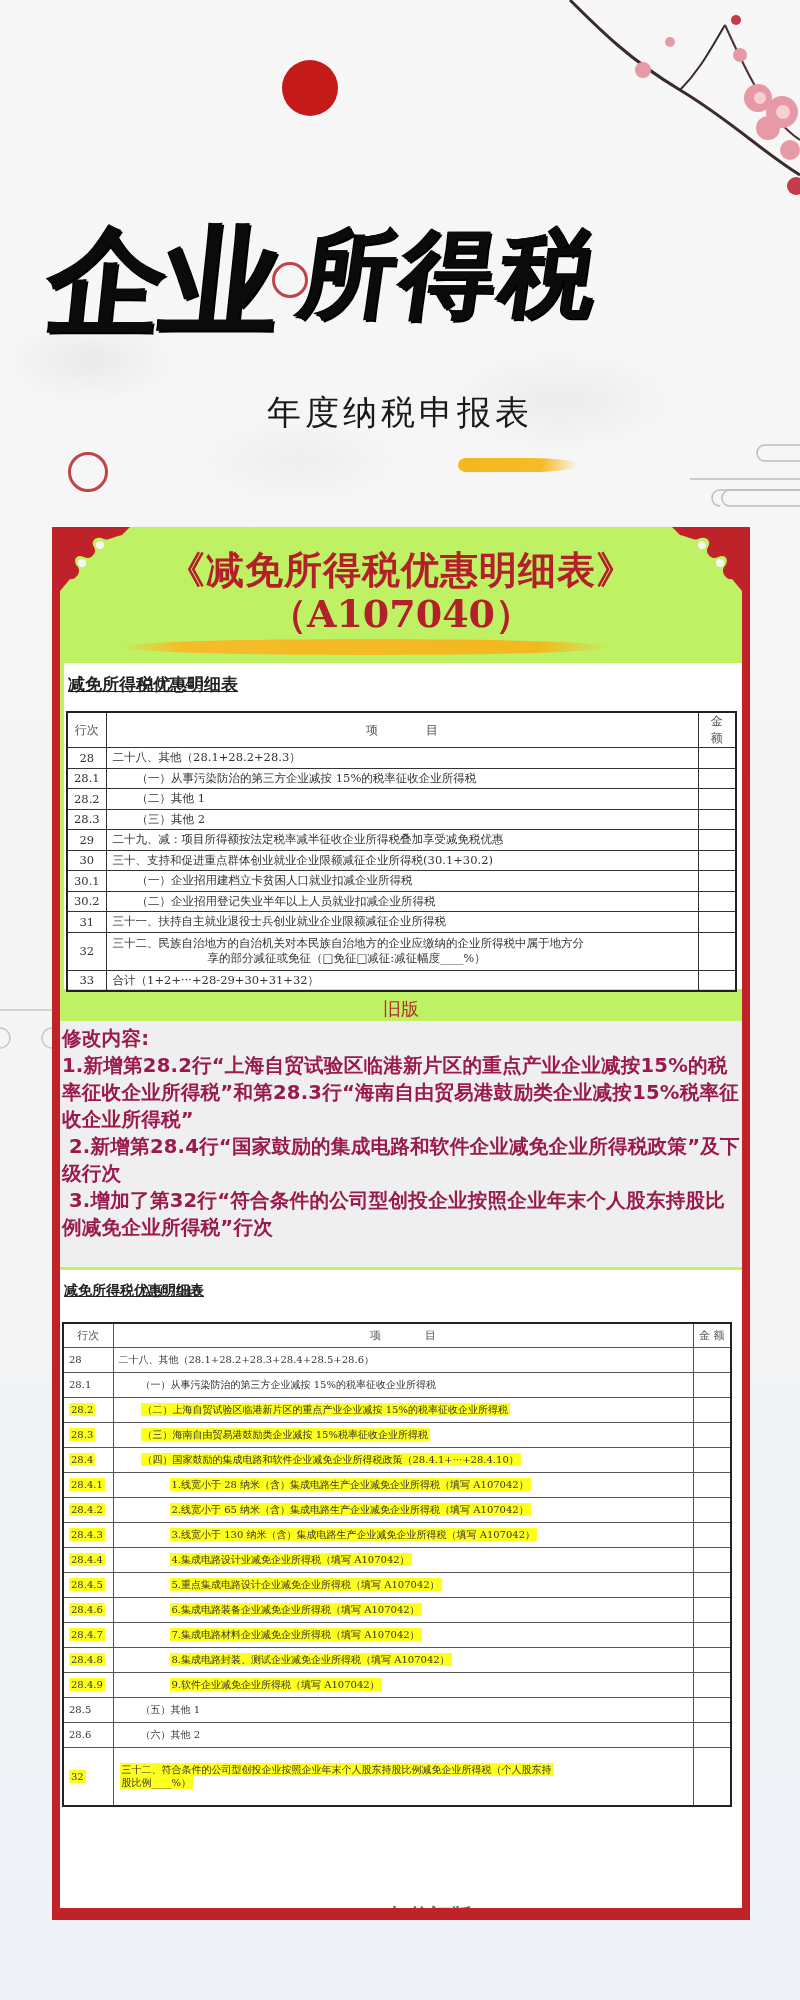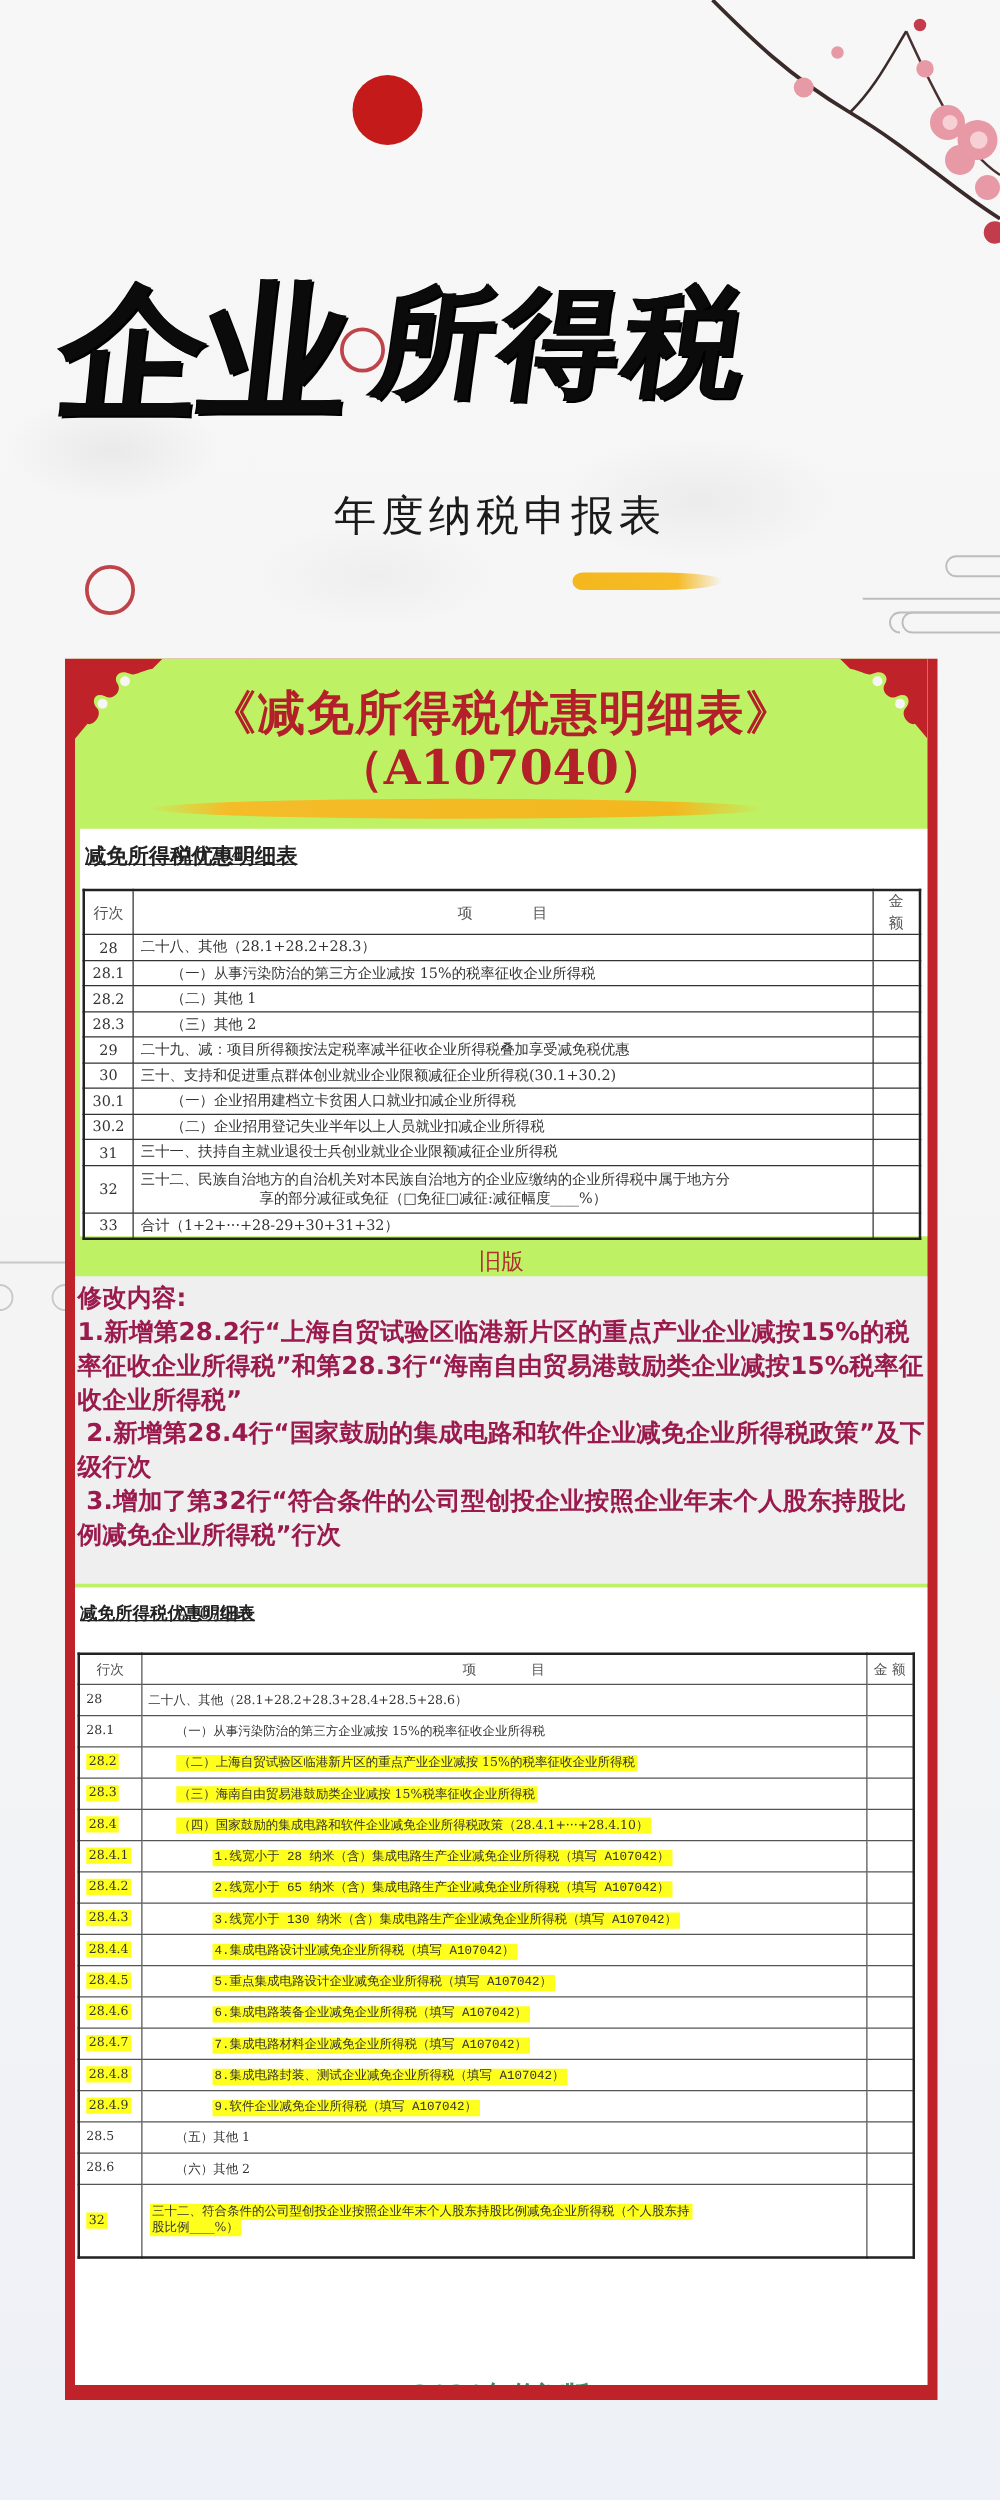--- a/index.html
+++ b/index.html
@@ -114,21 +114,21 @@
   .new .sheet-head { height: 48px; }
   .new .sheet-head .code { left: 38px; top: 14px; font-size: 13px; }
   .new .sheet-head .name { top: 12px; font-size: 14px; }
   .new table.tax { left: 2px; top: 52px; width: 670px; border: 2px solid #222; font-size: 10px; }
   .new table.tax td, .new table.tax th { height: 25px; padding: 0 5px; border-color: #555; }
   .new table.tax th { height: 24px; font-size: 11px; color: #555; }
   .new .c-no { width: 50px; text-align: left; }
   .new .c-amt { width: 38px; }
   .hl { background: #ffff1e; padding: 1px 2px; }
   .ind1 { padding-left: 22px; display: inline-block; }
-  .ind2 { padding-left: 51px; display: inline-block; font-family: Liberation Mono, monospace; }
+  .ind2 { padding-left: 51px; display: inline-block; }
   .ind1o { padding-left: 24px; display: inline-block; }
 
   .rev-label {
     position: absolute; left: 0; top: 1347px; width: 100%; text-align: center;
     color: #3d8e63; font-size: 21px; font-weight: bold; margin-top: 28px;
   }
 </style>
 </head>
 <body>
 

